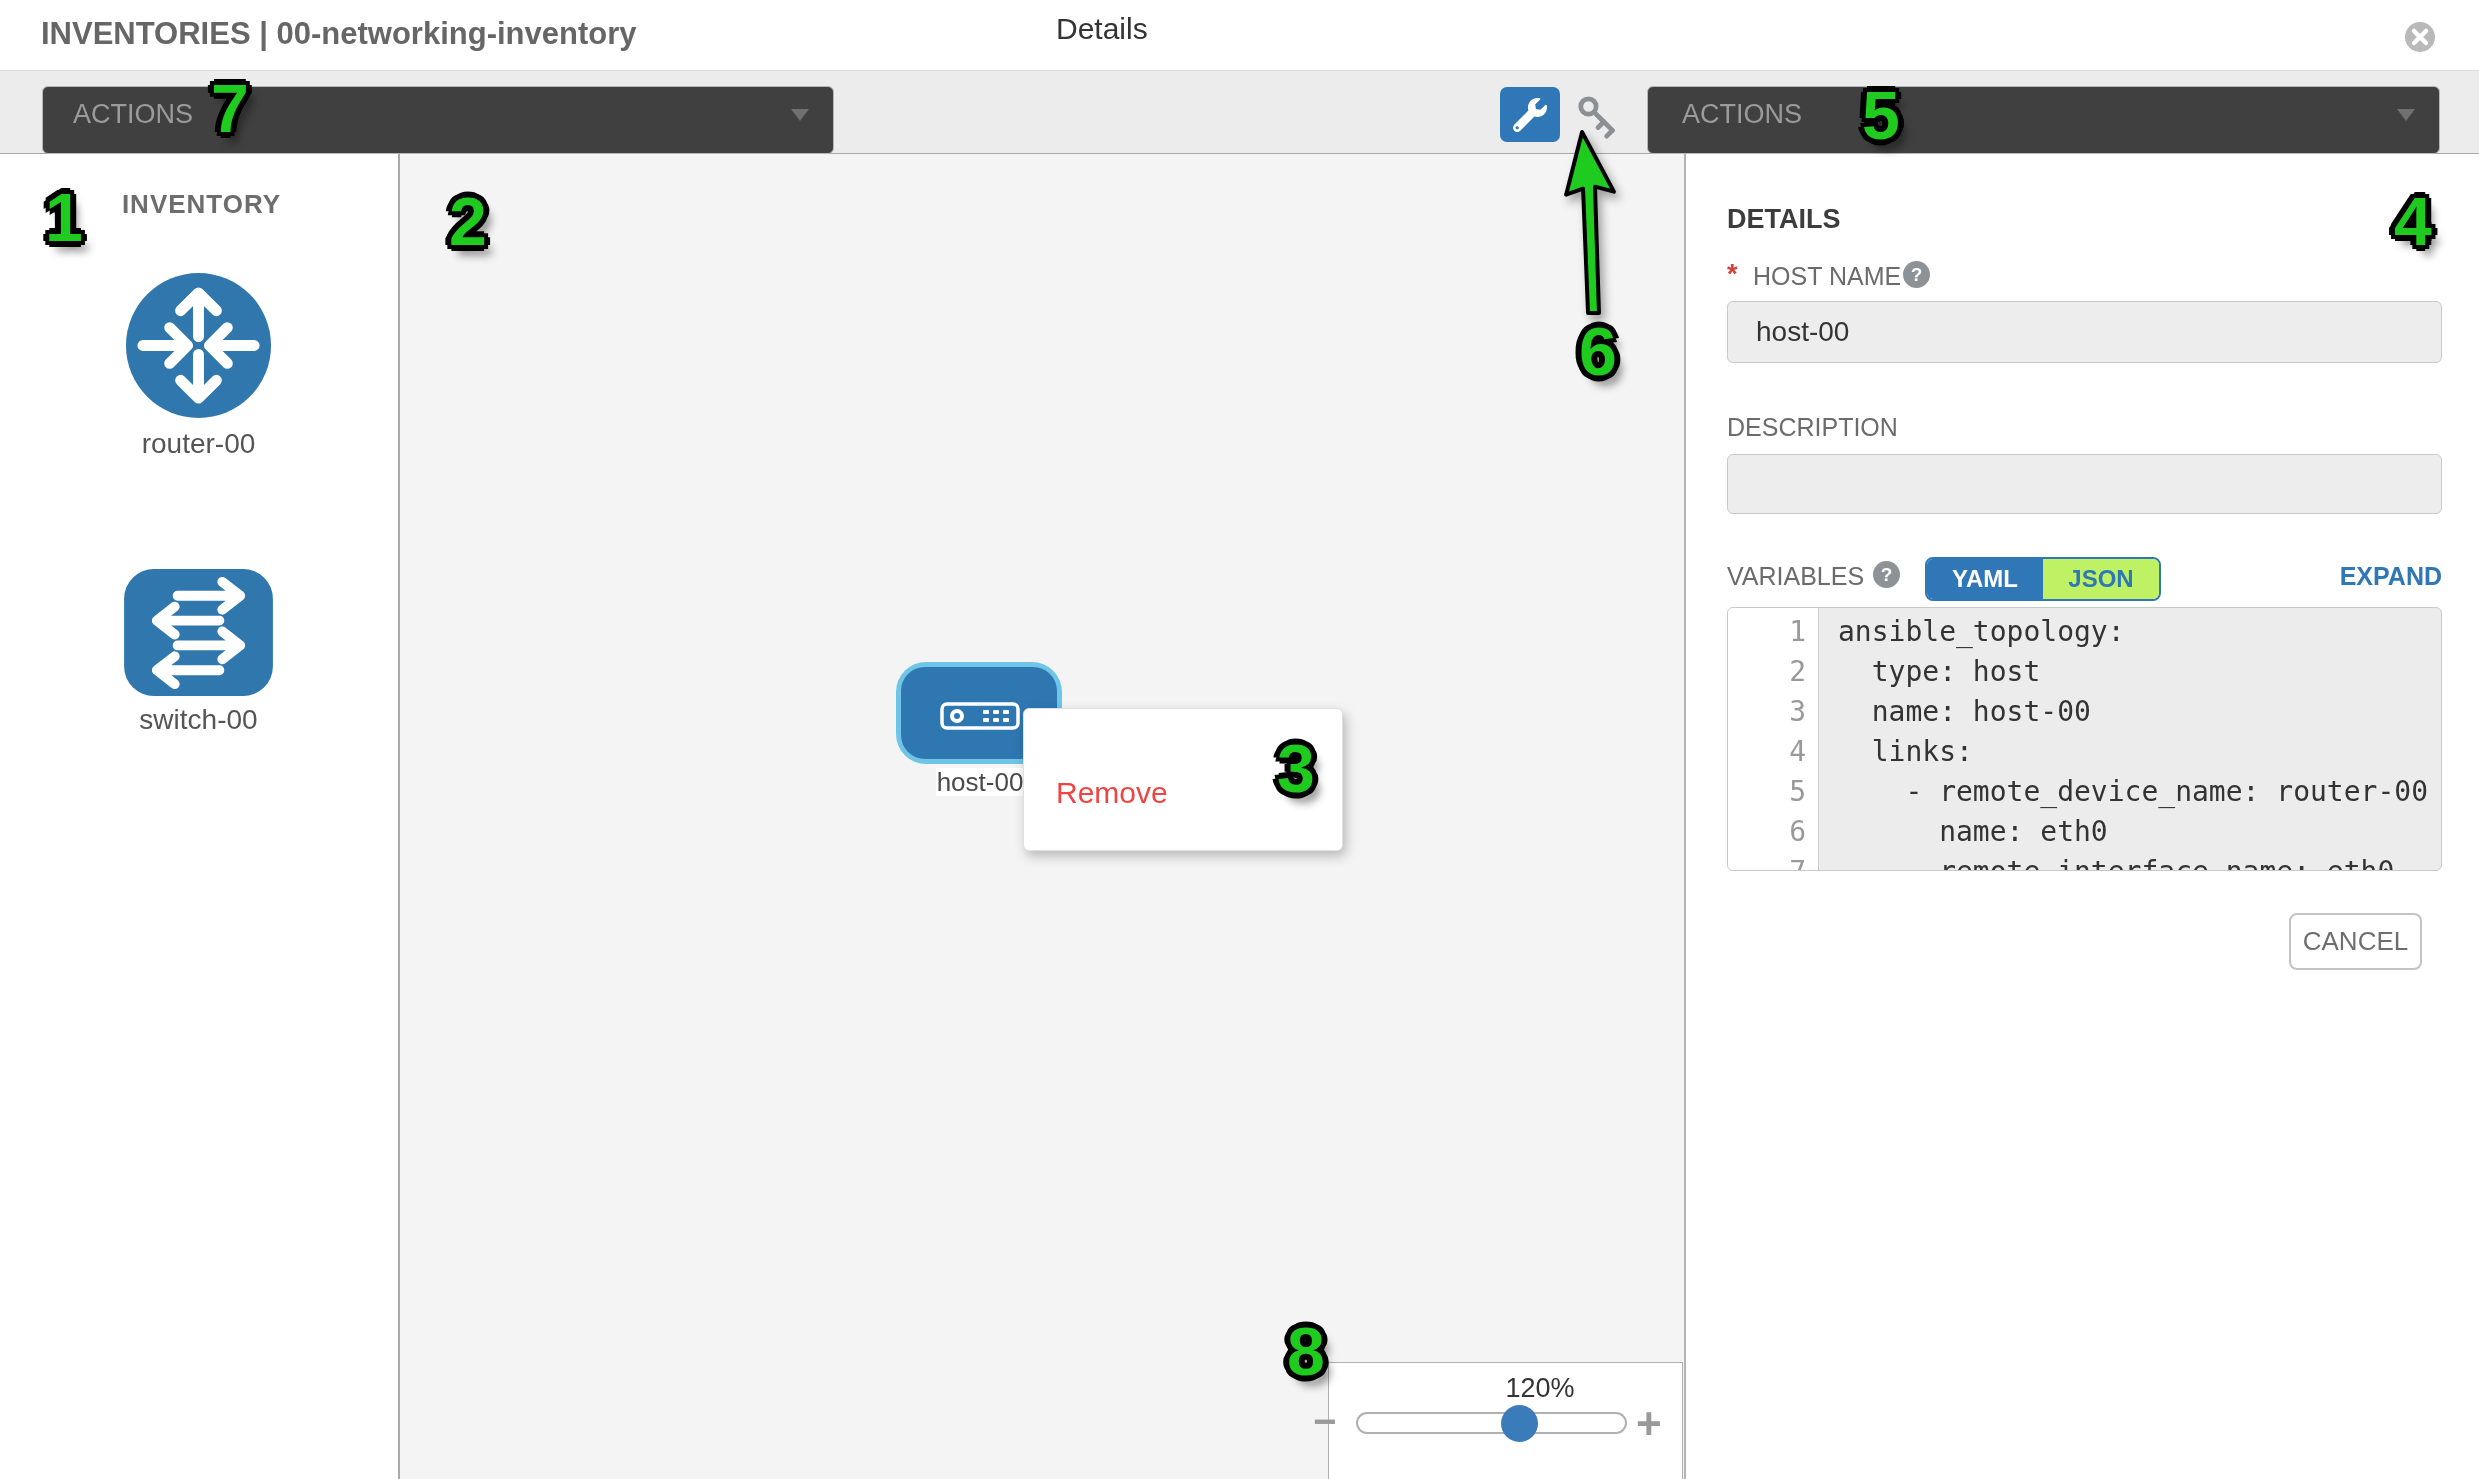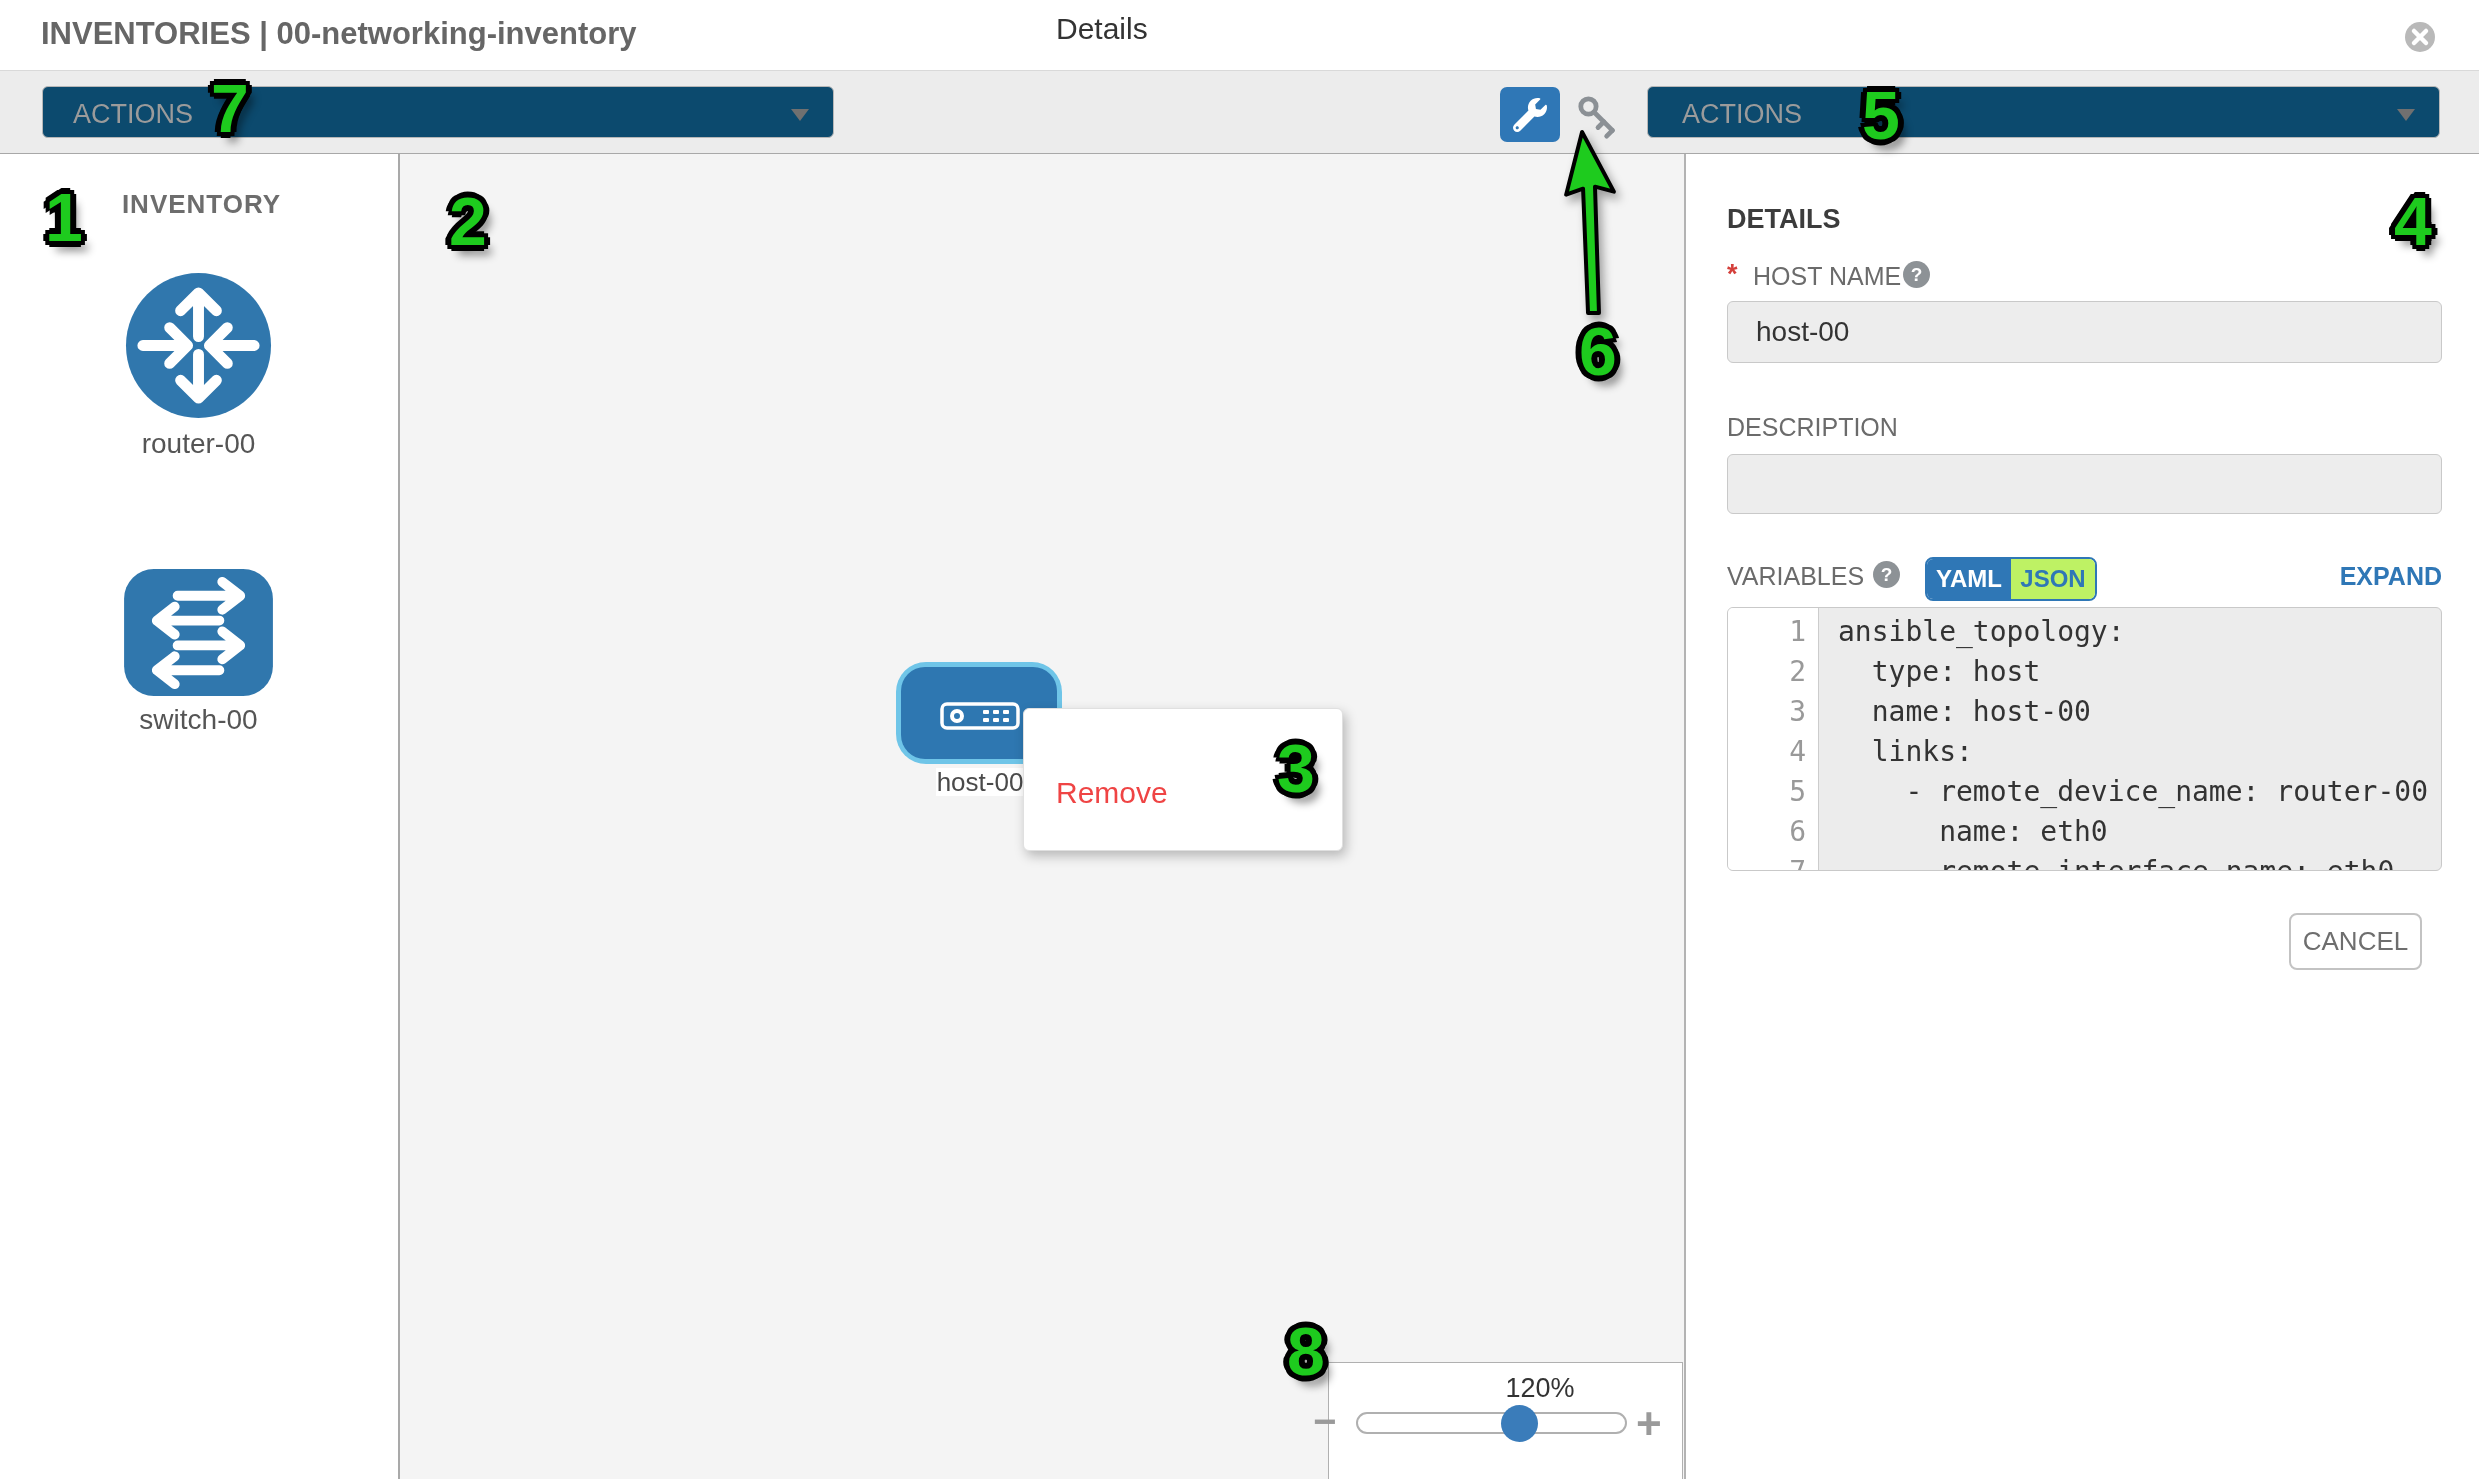--- a/index.html
+++ b/index.html
@@ -4,21 +4,21 @@
 <style>
   html,body{margin:0;padding:0;background:#fff;}
   .screen{position:relative;width:2480px;height:1480px;overflow:hidden;background:#fff;
           font-family:"Liberation Sans",sans-serif;}
   .abs{position:absolute;}
 
   
   .page-title{left:41px;top:16px;font-size:31px;font-weight:bold;color:#666;}
   .toolbar{left:0;top:70px;width:2480px;height:85px;background:#ececec;
            border-top:1px solid #d9d9d9;border-bottom:2px solid #a8a8a8;box-sizing:border-box;}
-  .sel{background:#0c4a6e;border:1px solid #b7b7b7;border-radius:6px;box-sizing:border-box;height:52px;}
+  .sel{background:#404040;border:1px solid #b7b7b7;border-radius:6px;box-sizing:border-box;height:68px;}
   .sel .ph{position:absolute;left:30px;top:0;line-height:54px;font-size:27px;color:#9b9b9b;}
   .caret{position:absolute;right:24px;top:22px;width:0;height:0;
          border-left:9px solid transparent;border-right:9px solid transparent;border-top:12px solid #707070;}
   .toolbtn{left:1500px;top:87px;width:60px;height:55px;background:#2f77b6;border-radius:7px;}
 
   
   .sidebar{left:0;top:154px;width:398px;height:1325px;background:#fff;}
   .canvas{left:398px;top:154px;width:1288px;height:1325px;background:#f4f4f4;
           border-left:2px solid #a9a9a9;border-right:2px solid #b3b3b3;box-sizing:border-box;}
   .rpanel{left:1686px;top:154px;width:794px;height:1325px;background:#fff;}
@@ -47,21 +47,21 @@
 
   
   .h-details{left:1727px;top:204px;font-size:27px;font-weight:bold;color:#3c3c3c;}
   .lbl{font-size:25px;color:#6b6b6b;}
   .req{color:#d43f3a;font-size:27px;font-weight:bold;}
   .help{width:27px;height:27px;border-radius:50%;background:#8d9296;color:#fff;font-size:19px;
         font-weight:bold;text-align:center;line-height:27px;}
   .inp{position:absolute;background:#ededed;border:1px solid #c9c9c9;border-radius:6px;
        box-sizing:border-box;font-family:"Liberation Sans",sans-serif;
        font-size:28px;color:#333;padding-left:28px;outline:none;}
-  .toggle{left:1925px;top:557px;width:172px;height:44px;border:2px solid #2f77b6;border-radius:8px;
+  .toggle{left:1925px;top:557px;width:236px;height:44px;border:2px solid #2f77b6;border-radius:8px;
           overflow:hidden;display:flex;box-sizing:border-box;}
   .tseg{flex:1;text-align:center;line-height:40px;font-size:24px;font-weight:600;cursor:default;}
   .tseg.on{background:#2f77b6;color:#fff;}
   .tseg.off{background:#bef264;color:#2f77b6;}
   .expand{left:2318px;top:562px;width:124px;text-align:right;font-size:25px;color:#2f77b6;font-weight:600;}
 
   .codebox{left:1727px;top:607px;width:715px;height:264px;background:#ececec;border:1px solid #c9c9c9;
            border-radius:6px;overflow:hidden;box-sizing:border-box;}
   .gutter-bg{position:absolute;left:0;top:0;width:90px;height:100%;background:#fff;border-right:1px solid #ccc;}
   .crows{position:absolute;left:0;top:4px;width:100%;}

